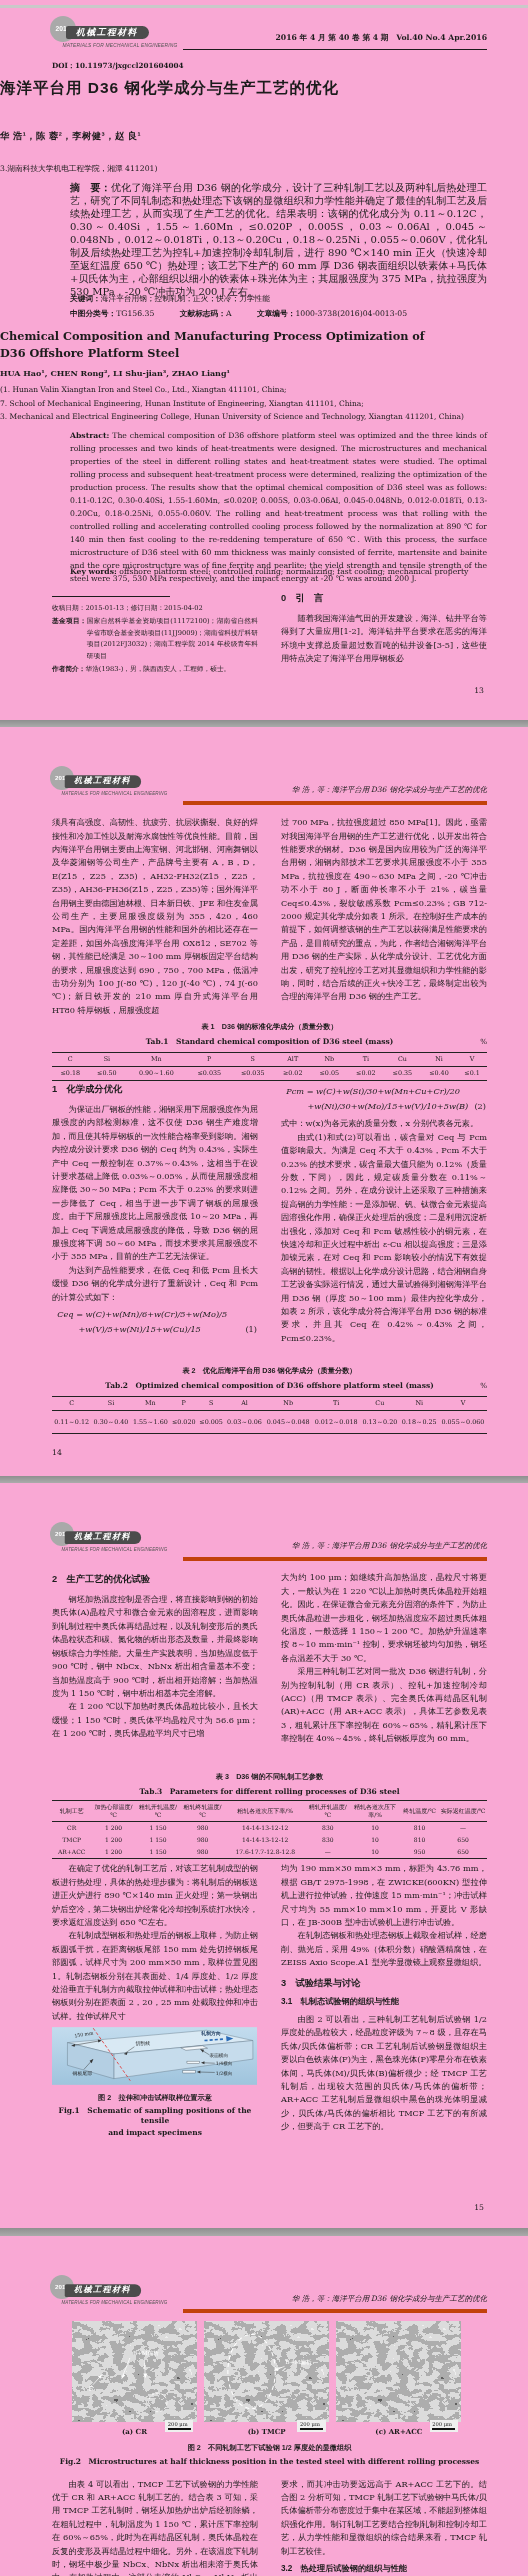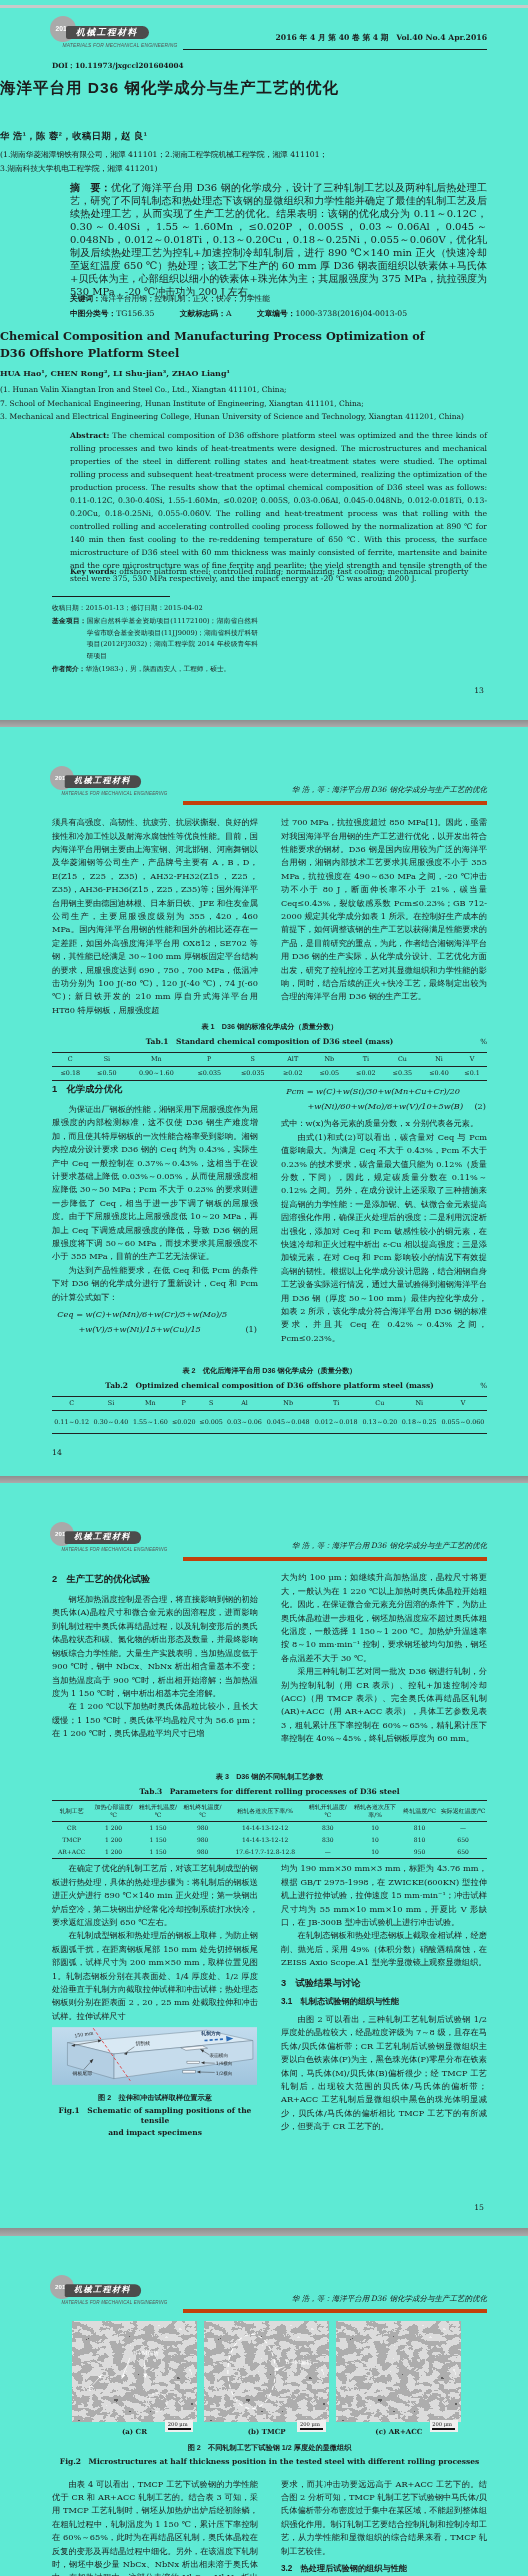--- a/index.html
+++ b/index.html
@@ -1,17 +1,17 @@
 <!DOCTYPE html>
 <html style="font-size:8.2px"><head>
 <meta charset="utf-8">
 <style>
   html,body { margin:0; padding:0; background:#ffffff; }
   body { width:528px; font-family:"DejaVu Serif","Liberation Serif",serif; color:#1c1c1c; }
-  .page { position:relative; width:528px; background:#5eead4; overflow:hidden; }
+  .page { position:relative; width:528px; background:#f9a8d4; overflow:hidden; }
   .sep { width:528px; height:7.2px; background:linear-gradient(#8f8f8f,#ababab); }
   .topstrip { position:absolute; top:5.2px; left:0; width:100%; height:2.6px; background:#c9c9c9; }
 
   
   .masthead { position:absolute; left:50px; top:15.5px; width:160px; height:37px; }
   .masthead.sm { top:39px; transform:scale(0.92); transform-origin:left top; }
   .m-circle { position:absolute; left:0; top:0; width:26px; height:26px; border-radius:50%;
               background:#a9a9a9; color:#fff; font:bold 6.7px/26px "Liberation Sans",sans-serif; text-align:center; }
   .m-banner { position:absolute; left:15.5px; top:10.3px; width:83px; height:13.4px; background:#4c4c4c;
               border-radius:2.1px 6.7px 6.7px 2.1px; color:#fff; font:bold italic 8.8px/13.4px "Liberation Sans",sans-serif;
@@ -111,22 +111,21 @@
   <div class="masthead">
     <div class="m-circle">2016</div>
     <div class="m-banner">机械工程材料</div>
     <div class="m-en">MATERIALS FOR MECHANICAL ENGINEERING</div>
   </div>
   <div class="issuehead">2016 年 4 月 第 40 卷 第 4 期　Vol.40 No.4 Apr.2016</div>
 
   <div class="abs" style="left:52px; top:61px; font:bold 7.2px/10.3px 'DejaVu Serif',serif">DOI：10.11973/jxgccl201604004</div>
 
   <div class="abs ctr title-cn" style="top:78px">海洋平台用 D36 钢化学成分与生产工艺的优化</div>
-  <div class="abs ctr authors-cn" style="top:130px">华 浩¹，陈 蓉²，收稿日期，赵 良¹</div>
-  <div class="abs ctr affil" style="top:149px">(1.湖南华菱湘潭钢铁有限公司，湘潭 411101；2.湖南工程学院机械工程学院，湘潭 411101；</div>
+  <div class="abs ctr authors-cn" style="top:130px">华 浩¹，陈 蓉²，李树健³，赵 良¹</div>
   <div class="abs ctr affil" style="top:163px">3.湖南科技大学机电工程学院，湘潭 411201)</div>
 
   <p class="abs blk p-abs" style="top:181px"><b class="lblb">摘　要：</b><span>优化了海洋平台用 D36 钢的化学成分，设计了三种轧制工艺以及两种轧后热处理工艺，研究了不同轧制态和热处理态下该钢的显微组织和力学性能并确定了最佳的轧制工艺及后续热处理工艺，从而实现了生产工艺的优化。结果表明：该钢的优化成分为 0.11～0.12C，0.30～0.40Si，1.55～1.60Mn，≤0.020P，0.005S，0.03～0.06Al，0.045～0.048Nb，0.012～0.018Ti，0.13～0.20Cu，0.18～0.25Ni，0.055～0.060V，优化轧制及后续热处理工艺为控轧+加速控制冷却轧制后，进行 890 ℃×140 min 正火（快速冷却至返红温度 650 ℃）热处理；该工艺下生产的 60 mm 厚 D36 钢表面组织以铁素体+马氏体+贝氏体为主，心部组织以细小的铁素体+珠光体为主；其屈服强度为 375 MPa，抗拉强度为 530 MPa，-20 ℃冲击功为 200 J 左右。</span></p>
 
   <p class="abs blk p-abs kline" style="top:292px"><b class="lblb">关键词：</b><span>海洋平台用钢；控制轧制；正火；快冷；力学性能</span></p>
 
   <p class="abs blk p-abs kline" style="top:307px">
     <b class="lblb">中图分类号：</b><span>TG156.35</span>
     <span style="display:inline-block;width:20.6px"></span>
     <b class="lblb">文献标志码：</b><span>A</span>
@@ -145,20 +144,24 @@
 
   <p class="abs blk p-en" style="top:565px"><b>Key words:</b> <span>offshore platform steel; controlled rolling; normalizing; fast cooling; mechanical property</span></p>
 
   <div class="fnline" style="top:596px"></div>
   <div class="abs" style="left:52px; top:603px; width:206px">
     <p class="fn">收稿日期：2015-01-13；修订日期：2015-04-02</p>
     <p class="fn"><b class="lblb">基金项目：</b><span>国家自然科学基金资助项目(11172100)；湖南省自然科学省市联合基金资助项目(11JJ9009)；湖南省科技厅科研项目(2012FJ3032)；湖南工程学院 2014 年校级青年科研项目</span></p>
     <p class="fn"><b class="lblb">作者简介：</b><span>华浩(1983-)，男，陕西西安人，工程师，硕士。</span></p>
   </div>
 
+  <div class="abs" style="left:281px; top:590px; width:206px">
+    <div class="h3">0　引　言</div>
+    <p class="p">随着我国海洋油气田的开发建设，海洋、钻井平台等得到了大量应用[1-2]。海洋钻井平台要求在恶劣的海洋环境中支撑总质量超过数百吨的钻井设备[3-5]，这些使用特点决定了海洋平台用厚钢板必</p>
+  </div>
 
   <div class="pno" style="top:686px; right:44px">13</div>
 </div>
 
 <div class="sep"></div>
 
 <div class="page" style="height:749px">
   <div class="masthead sm">
     <div class="m-circle">2016</div>
     <div class="m-banner">机械工程材料</div>
@@ -214,31 +217,31 @@
             <td>≤0.1</td>
       </tr>
         </tbody>
     </table>
   </div>
 
   <div class="cols" style="top:354px; height:281px">
     <div class="col">
       <div class="h3">1　化学成分优化</div>
       <p class="p">为保证出厂钢板的性能，湘钢采用下屈服强度作为屈服强度的内部检测标准，这不仅使 D36 钢生产难度增加，而且使其特厚钢板的一次性能合格率受到影响。湘钢内控成分设计要求 D36 钢的 Ceq 约为 0.43%，实际生产中 Ceq 一般控制在 0.37%～0.43%，这相当于在设计要求基础上降低 0.03%～0.05%，从而使屈服强度相应降低 30～50 MPa；Pcm 不大于 0.23% 的要求则进一步降低了 Ceq，相当于进一步下调了钢板的屈服强度。由于下屈服强度比上屈服强度低 10～20 MPa，再加上 Ceq 下调造成屈服强度的降低，导致 D36 钢的屈服强度将下调 50～60 MPa，而技术要求其屈服强度不小于 355 MPa，目前的生产工艺无法保证。</p>
-      <p class="p">为达到产品性能要求，在低 Ceq 和低 Pcm 的条件下对 D36 钢的化学成分进行了重新设计，Ceq 和 Pcm 的计算公式如下：</p>
+      <p class="p">为达到产品性能要求，在低 Ceq 和低 Pcm 且长大缓慢 D36 钢的化学成分进行了重新设计，Ceq 和 Pcm 的计算公式如下：</p>
       <div class="formula">
         <div>Ceq = w(C)+w(Mn)/6+w(Cr)/5+w(Mo)/5</div>
         <div class="l2">+w(V)/5+w(Ni)/15+w(Cu)/15</div>
         <span class="fno">(1)</span>
       </div>
     </div>
     <div class="col">
       <div class="formula">
         <div>Pcm = w(C)+w(Si)/30+w(Mn+Cu+Cr)/20</div>
-        <div class="l2">+w(Ni)/60+w(Mo)/6+w(V)/10+5w(B)</div>
+        <div class="l2">+w(Ni)/30+w(Mo)/15+w(V)/10+5w(B)</div>
         <span class="fno">(2)</span>
       </div>
       <p class="p cont">式中：w(x)为各元素的质量分数，x 分别代表各元素。</p>
       <p class="p">由式(1)和式(2)可以看出，碳含量对 Ceq 与 Pcm 值影响最大。为满足 Ceq 不大于 0.43%，Pcm 不大于 0.23% 的技术要求，碳含量最大值只能为 0.12%（质量分数，下同），因此，规定碳质量分数在 0.11%～0.12% 之间。另外，在成分设计上还采取了三种措施来提高钢的力学性能：一是添加铌、钒、钛微合金元素提高固溶强化作用，确保正火处理后的强度；二是利用沉淀析出强化，添加对 Ceq 和 Pcm 敏感性较小的铜元素，在快速冷却和正火过程中析出 ε-Cu 相以提高强度；三是添加镍元素，在对 Ceq 和 Pcm 影响较小的情况下有效提高钢的韧性。根据以上化学成分设计思路，结合湘钢自身工艺设备实际运行情况，通过大量试验得到湘钢海洋平台用 D36 钢（厚度 50～100 mm）最佳内控化学成分，如表 2 所示，该化学成分符合海洋平台用 D36 钢的标准要求，并且其 Ceq 在 0.42%～0.43% 之间，Pcm≤0.23%。</p>
     </div>
   </div>
 
   <div class="capwrap" style="top:639px">
     <div class="cap-cn">表 2　优化后海洋平台用 D36 钢化学成分（质量分数）</div>
     <div class="cap-en" style="margin-top:4.1px; position:relative">

